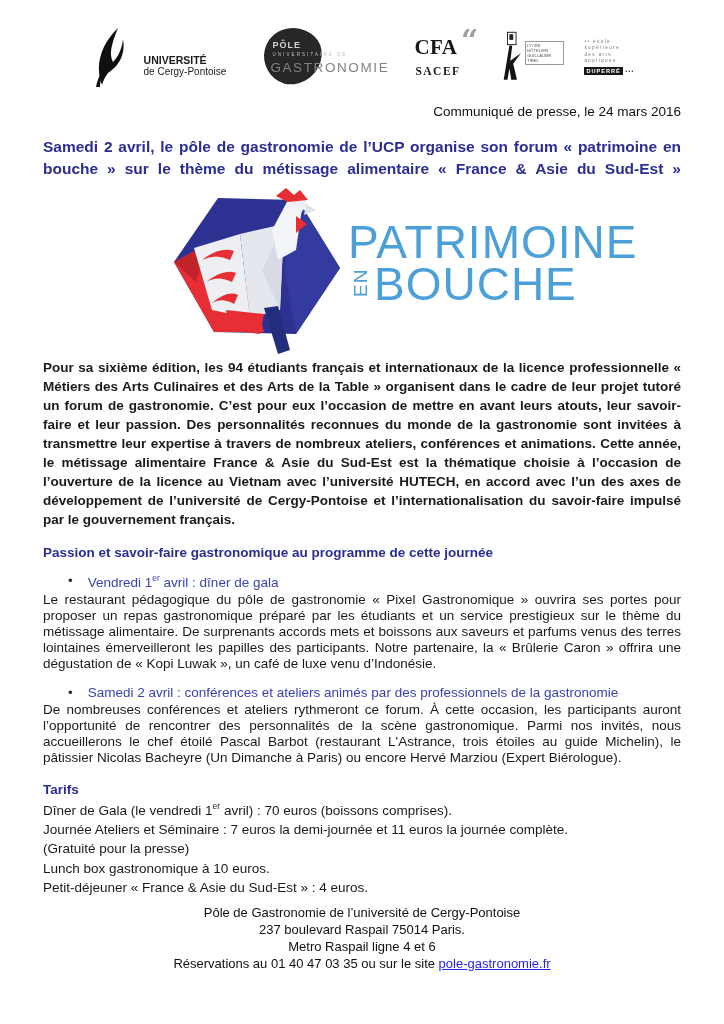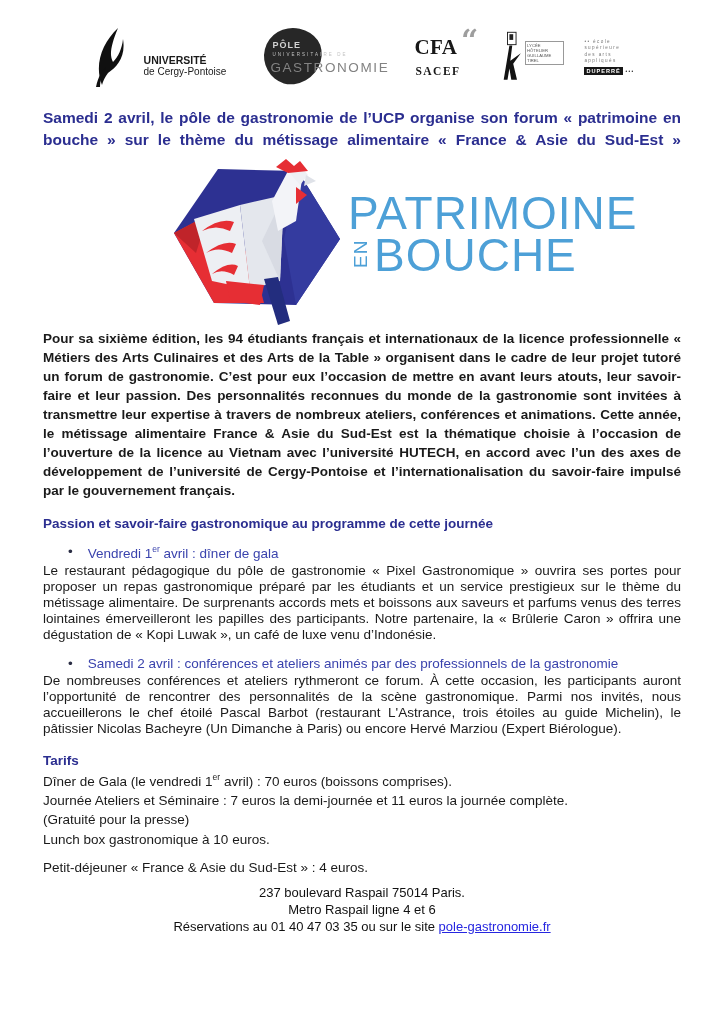--- a/index.html
+++ b/index.html
@@ -44,21 +44,21 @@
   .brand-word3{font-size:46px;font-weight:200;letter-spacing:1px;line-height:44px;}
 
   
   .intro{font-weight:bold;font-size:13.5px;line-height:19px;text-align:justify;margin-top:20px;}
   .section-heading{color:#2b2e90;font-weight:bold;font-size:13.5px;margin-top:16px;}
   .bullet-line{display:flex;font-size:13.5px;color:#3a43ad;margin-top:13px;padding-left:25px;}
   .bullet-dot{color:#2a2d44;margin-right:15px;}
   .para{font-size:13.5px;line-height:16px;text-align:justify;margin-top:2px;}
   sup{font-size:8.5px;}
   .tarif-line{font-size:13.5px;line-height:19.5px;}
-  .tarif-last{margin-top:9px;}
+  .tarif-last{margin-top:0;}
 
   
   .doc-footer{text-align:center;font-size:13px;line-height:17px;margin-top:6px;color:#111;}
   .site-link{color:#2626e0;text-decoration:underline;cursor:pointer;}
 </style>
 </head>
 <body>
 
 <div class="page">
 
@@ -107,20 +107,21 @@
       <div>appliqués</div>
       <div>
         <span class="duperre-name">DUPERRÉ</span>
         <span class="duperre-dots">•••</span>
       </div>
     </div>
   </div>
 
   <div class="content">
 
+    <div class="date-line">Communiqué de presse, le 24 mars 2016</div>
 
     <div class="doc-title">Samedi 2 avril, le pôle de gastronomie de l’UCP organise son forum « patrimoine en bouche » sur le thème du métissage alimentaire « France &amp; Asie du Sud-Est »</div>
   </div>
 
   <div class="brand-row">
     <svg width="176" height="168" viewBox="0 0 176 168">
       <polygon points="6,74 50,10 130,12 172,80 128,146 46,144" fill="#2d3192"></polygon>
       <polygon points="130,12 172,80 128,146 116,80" fill="#343b9f"></polygon>
       <polygon points="6,74 40,56 84,98 96,144 46,144" fill="#e62e34"></polygon>
       <polygon points="6,74 40,56 28,94" fill="#c0242a"></polygon>
@@ -166,19 +167,20 @@
     <div class="para">De nombreuses conférences et ateliers rythmeront ce forum. À cette occasion, les participants auront l’opportunité de rencontrer des personnalités de la scène gastronomique. Parmi nos invités, nous accueillerons le chef étoilé Pascal Barbot (restaurant L'Astrance, trois étoiles au guide Michelin), le pâtissier Nicolas Bacheyre (Un Dimanche à Paris) ou encore Hervé Marziou (Expert Biérologue).</div>
 
     <div class="section-heading">Tarifs</div>
     <div class="tarif-line"><span>Dîner de Gala (le vendredi 1</span><sup>er</sup><span> avril) : 70 euros (boissons comprises).</span></div>
     <div class="tarif-line">Journée Ateliers et Séminaire : 7 euros la demi-journée et 11 euros la journée complète.</div>
     <div class="tarif-line">(Gratuité pour la presse)</div>
     <div class="tarif-line">Lunch box gastronomique à 10 euros.</div>
     <div class="tarif-line tarif-last">Petit-déjeuner « France &amp; Asie du Sud-Est » : 4 euros.</div>
 
     <div class="doc-footer">
+      <div>Pôle de Gastronomie de l’université de Cergy-Pontoise</div>
       <div>237 boulevard Raspail 75014 Paris.</div>
       <div>Metro Raspail ligne 4 et 6</div>
       <div><span>Réservations au 01 40 47 03 35 ou sur le site </span><a class="site-link">pole-gastronomie.fr</a></div>
     </div>
   </div>
 
 </div>
 
 </body></html>

